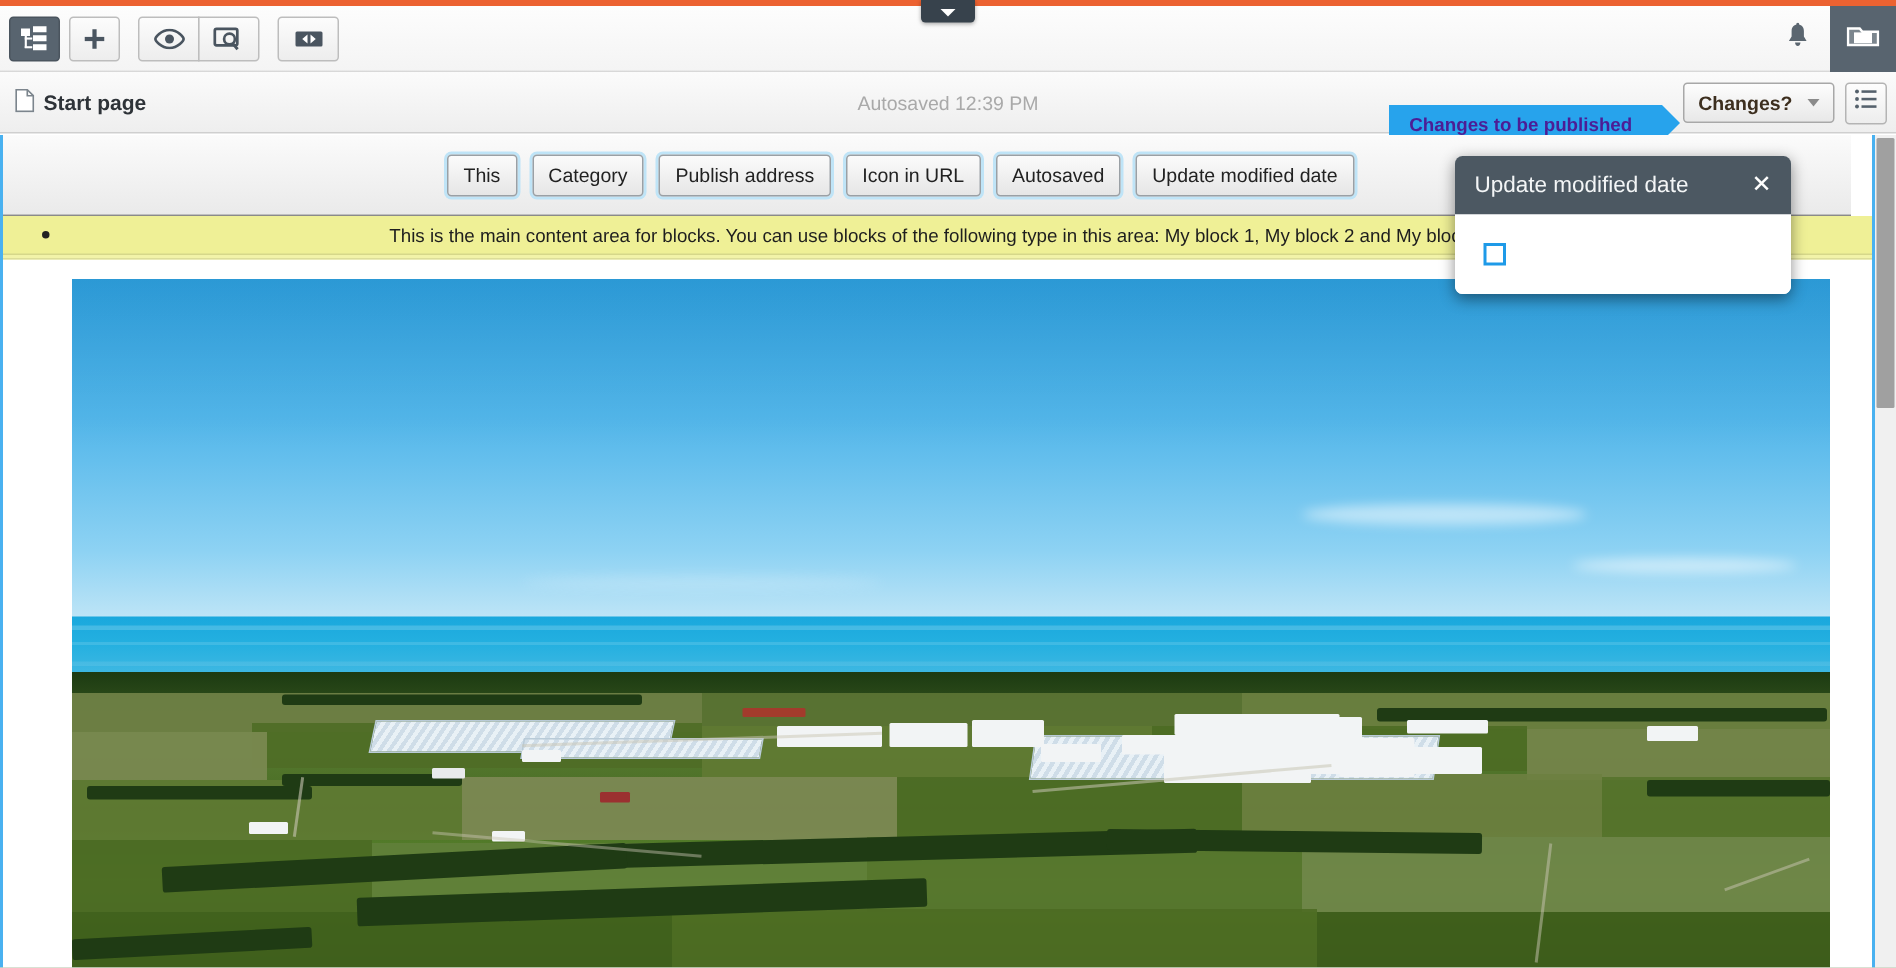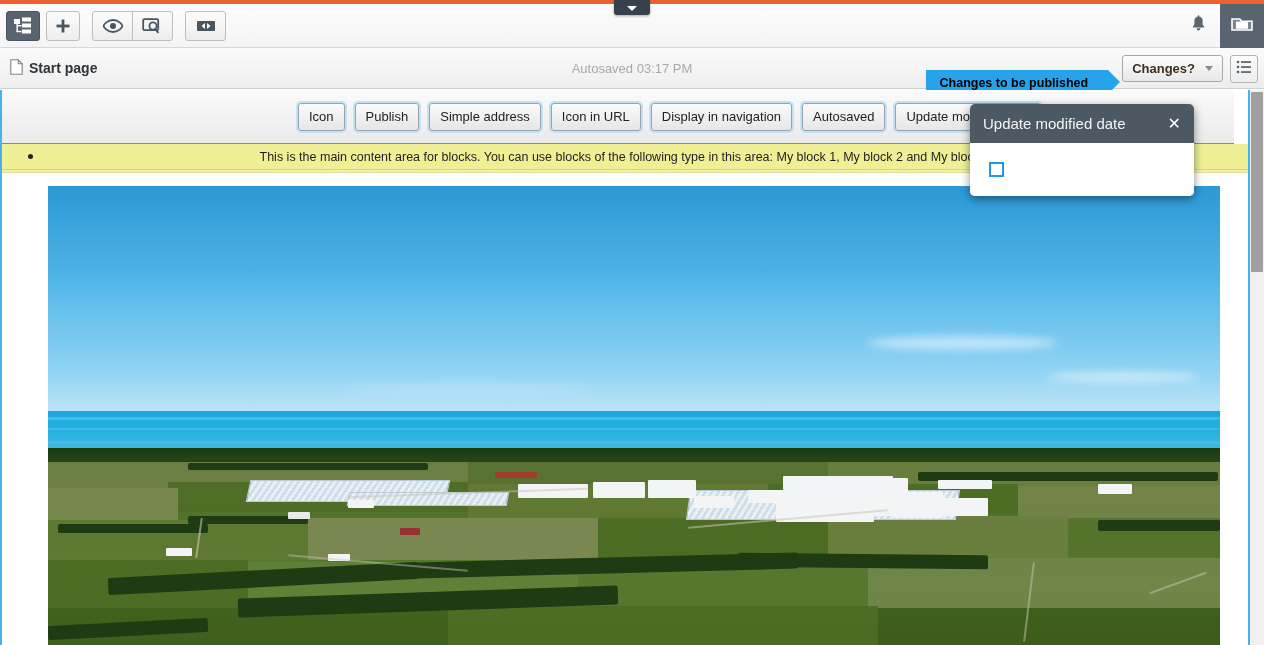--- a/index.html
+++ b/index.html
@@ -107,21 +107,21 @@
   }
 
   .header-right {
     position: absolute; right: 6px; top: 0;
     height: 41px; display: flex; align-items: center;
   }
   .status-flag {
     position: relative;
     height: 25px;
     background: #27a3ec;
-    color: #000000;
+    color: #4c1d95;
     font-size: 12.5px; font-weight: bold;
     display: flex; align-items: center;
     padding: 0 20px 0 14px;
     margin-right: 14px;
     cursor: default;
     margin-top: 28px;
   }
   .status-flag::after {
     content: "";
     position: absolute; right: -12px; top: 0;
@@ -437,21 +437,21 @@
     <div class="doc-title">
       <span class="page-ico">
         <svg width="13" height="16" viewBox="0 0 13 16">
           <path d="M0.8 0.8 L8.2 0.8 L12.2 4.8 L12.2 15.2 L0.8 15.2 Z" fill="#ffffff" stroke="#7c858d" stroke-width="1.1"></path>
           <path d="M8.2 0.8 L8.2 4.8 L12.2 4.8" fill="none" stroke="#7c858d" stroke-width="1.1"></path>
         </svg>
       </span>
       <span>Start page</span>
     </div>
 
-    <div class="autosave">Autosaved 03:17 PM</div>
+    <div class="autosave">Autosaved 12:39 PM</div>
 
     <div class="header-right">
       <div class="status-flag">Changes to be published</div>
       <div class="publish-btn">
         <span>Changes?</span>
         <span class="chev"></span>
       </div>
       <div class="panel-btn">
         <span>
           <svg width="16" height="14" viewBox="0 0 16 14">
@@ -462,33 +462,30 @@
             <rect x="5" y="6.2" width="10" height="1.7" fill="#55616c"></rect>
             <rect x="5" y="11.2" width="10" height="1.7" fill="#55616c"></rect>
           </svg>
         </span>
       </div>
     </div>
   </div>
 
   <div class="prop-row" id="prop-row">
       <div class="prop-btn">
-        <span>Icon</span>
+        <span>This</span>
       </div>
       <div class="prop-btn">
-        <span>Publish</span>
+        <span>Category</span>
       </div>
       <div class="prop-btn">
-        <span>Simple address</span>
+        <span>Publish address</span>
       </div>
       <div class="prop-btn">
         <span>Icon in URL</span>
-      </div>
-      <div class="prop-btn">
-        <span>Display in navigation</span>
       </div>
       <div class="prop-btn">
         <span>Autosaved</span>
       </div>
       <div class="prop-btn">
         <span>Update modified date</span>
       </div>
     </div>
 
   <div class="frame-left"></div>

